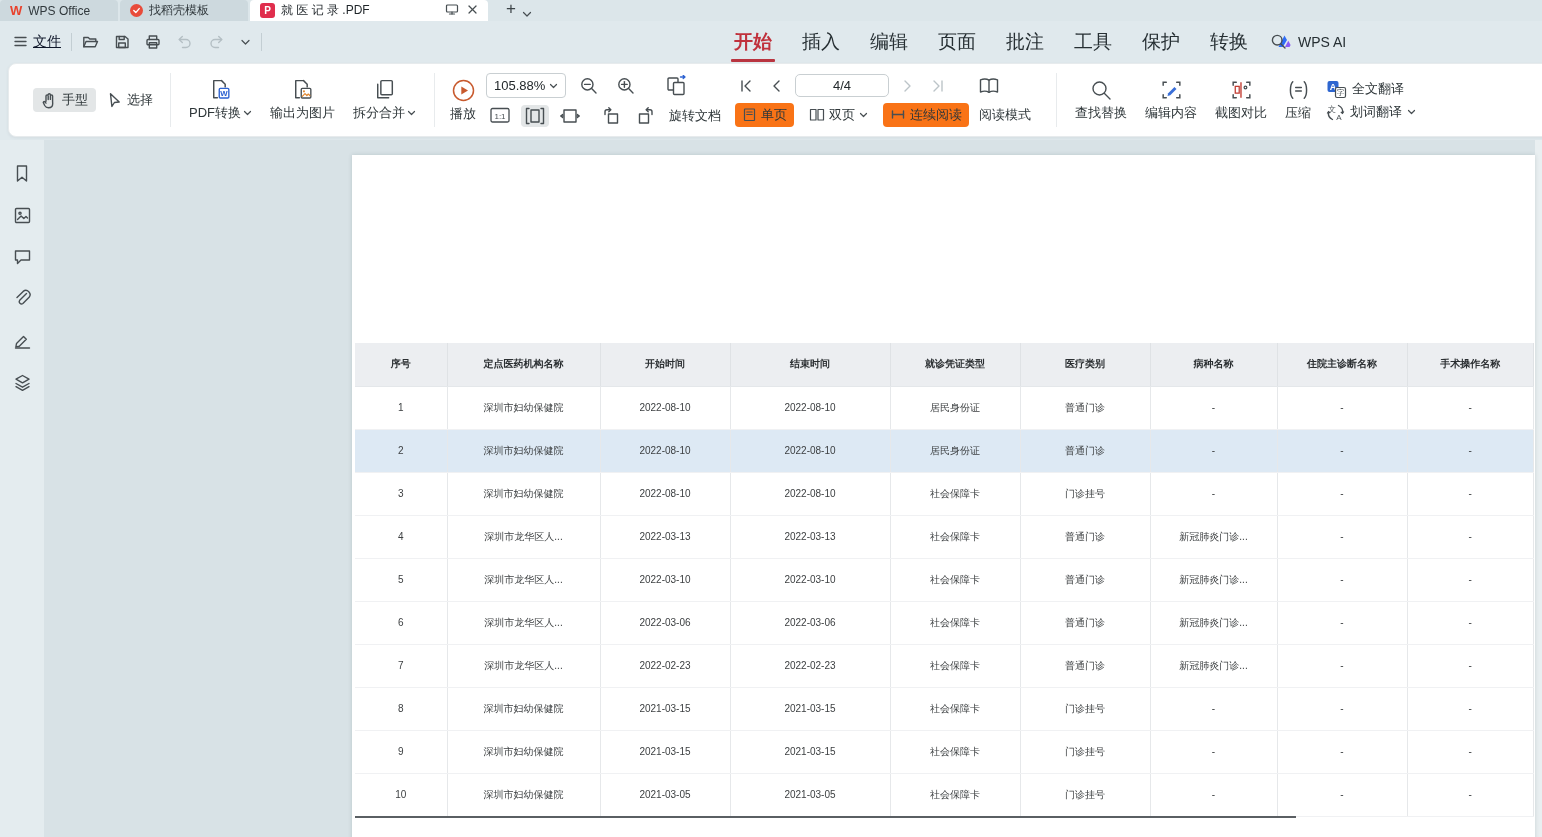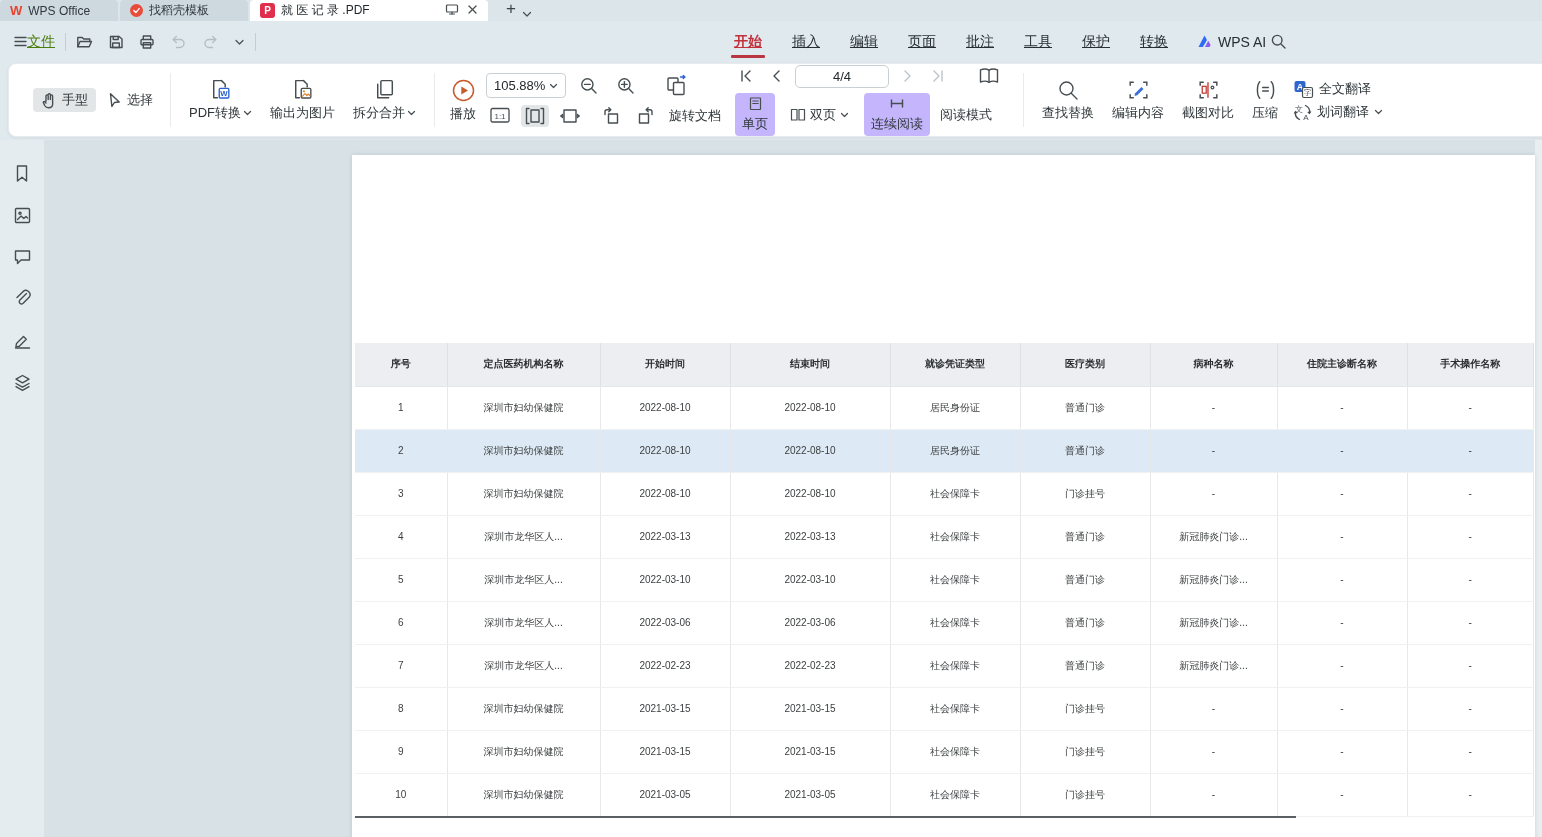--- a/index.html
+++ b/index.html
@@ -19,27 +19,27 @@
   .docer-ic { width:13px; height:13px; border-radius:50%; background:#e84b3a; position:relative; flex:0 0 auto; }
   .docer-ic svg { position:absolute; left:0; top:0; }
   .pdf-ic { width:15px; height:15px; border-radius:3px; background:#e02e4d; color:#fff; font-size:10px; font-weight:bold;
             display:flex; align-items:center; justify-content:center; flex:0 0 auto; }
   .tab-tools { margin-left:auto; display:flex; align-items:center; gap:8px; color:#6b7478; }
   .newtab { font-size:17px; color:#3c4448; padding:0 6px; margin-left:10px; line-height:1; }
   .tab-chev { color:#555; }
 
   
   #menurow { position:absolute; left:0; top:21px; width:100%; height:41px; display:flex; align-items:center; }
-  .file-btn { display:flex; align-items:center; font-size:14px; color:#4d7c0f; margin-left:14px;text-decoration:underline; }
+  .file-btn { display:flex; align-items:center; gap:6px; font-size:14px; color:#0f172a; margin-left:14px;text-decoration:underline; }
   .vsep { width:1px; height:18px; background:#c3ced3; margin:0 10px; }
   .qat { display:flex; align-items:center; gap:15px; }
   .qat .ic { display:flex; }
   .grayed svg { stroke:#b4bfc4 !important; }
   .menu-items { position:absolute; left:733px; top:0; height:41px; display:flex; align-items:center; gap:28px; }
-  .menu-item { font-size:14px; color:#262f33; position:relative; padding:9px 1px;text-decoration:underline; }
+  .menu-item { font-size:19px; color:#262f33; position:relative; padding:9px 1px; }
   .menu-item.active { color:#c0313c; font-weight:bold; }
   .menu-item.active::after { content:""; position:absolute; left:-2px; right:-2px; bottom:2px; height:3px; background:#b93540; border-radius:1px; }
   .wpsai { display:flex; align-items:center; gap:5px; font-size:14px; color:#262f33;text-align:center; }
   .menu-search { position:absolute; left:1270px; top:12px; }
 
   
   #panel { position:absolute; left:8px; top:63px; width:1560px; height:74px; background:#fff; border:1px solid #e7ebed;
            border-radius:8px; box-shadow:0 1px 3px rgba(60,80,90,.08); display:flex; align-items:center; padding:0 4px 0 24px; }
   .tb-sep { width:1px; height:54px; background:#e8ebed; margin:0 9px; flex:0 0 auto; }
   .stack2 { display:flex; flex-direction:row; gap:3px; }
@@ -50,21 +50,21 @@
   .chev { display:inline-flex; }
   .zoom-block,.nav-block { display:flex; flex-direction:column; gap:5px; margin:0 4px; }
   .zrow { display:flex; align-items:center; }
   .zoom-sel { width:80px; height:25px; border:1px solid #c9cfd2; border-radius:4px; display:flex; align-items:center;
               justify-content:space-between; padding:0 7px; font-size:13px; color:#23292c; }
   .icbtn { display:flex; align-items:center; justify-content:center; padding:2px 4px; border-radius:4px; }
   .icbtn.on { background:#e3e6e7; }
   .page-input { width:94px; height:23px; border:1px solid #c9cfd2; border-radius:5px; text-align:center; font-size:13px;
                 color:#23292c; background:#fff; font-family:inherit; }
   .mode-lbl { font-size:13px; color:#2e3639; display:flex; align-items:center; gap:4px; padding:3px 7px; border-radius:4px; white-space:nowrap; }
-  .mode-lbl.on { background:#c4b5fd;flex-direction:column; }
+  .mode-lbl.on { background:#f97316; }
   .tr-stack { display:flex; flex-direction:column; gap:4px; margin-left:6px; }
   .tr-row { display:flex; align-items:center; gap:5px; font-size:13px; color:#2e3639; white-space:nowrap; }
 
   svg.ln { stroke:#474e52; fill:none; stroke-width:1.4; stroke-linecap:round; stroke-linejoin:round; }
   svg.ln.thin { stroke-width:1.2; }
 
   
   #workspace { position:absolute; left:0; top:140px; width:100%; height:697px; background:#d8e2e6; }
   #sidebar { position:absolute; left:0; top:0; bottom:0; width:44px; background:#e4ecef; display:flex; flex-direction:column;
              align-items:center; padding-top:22px; gap:19px; }

